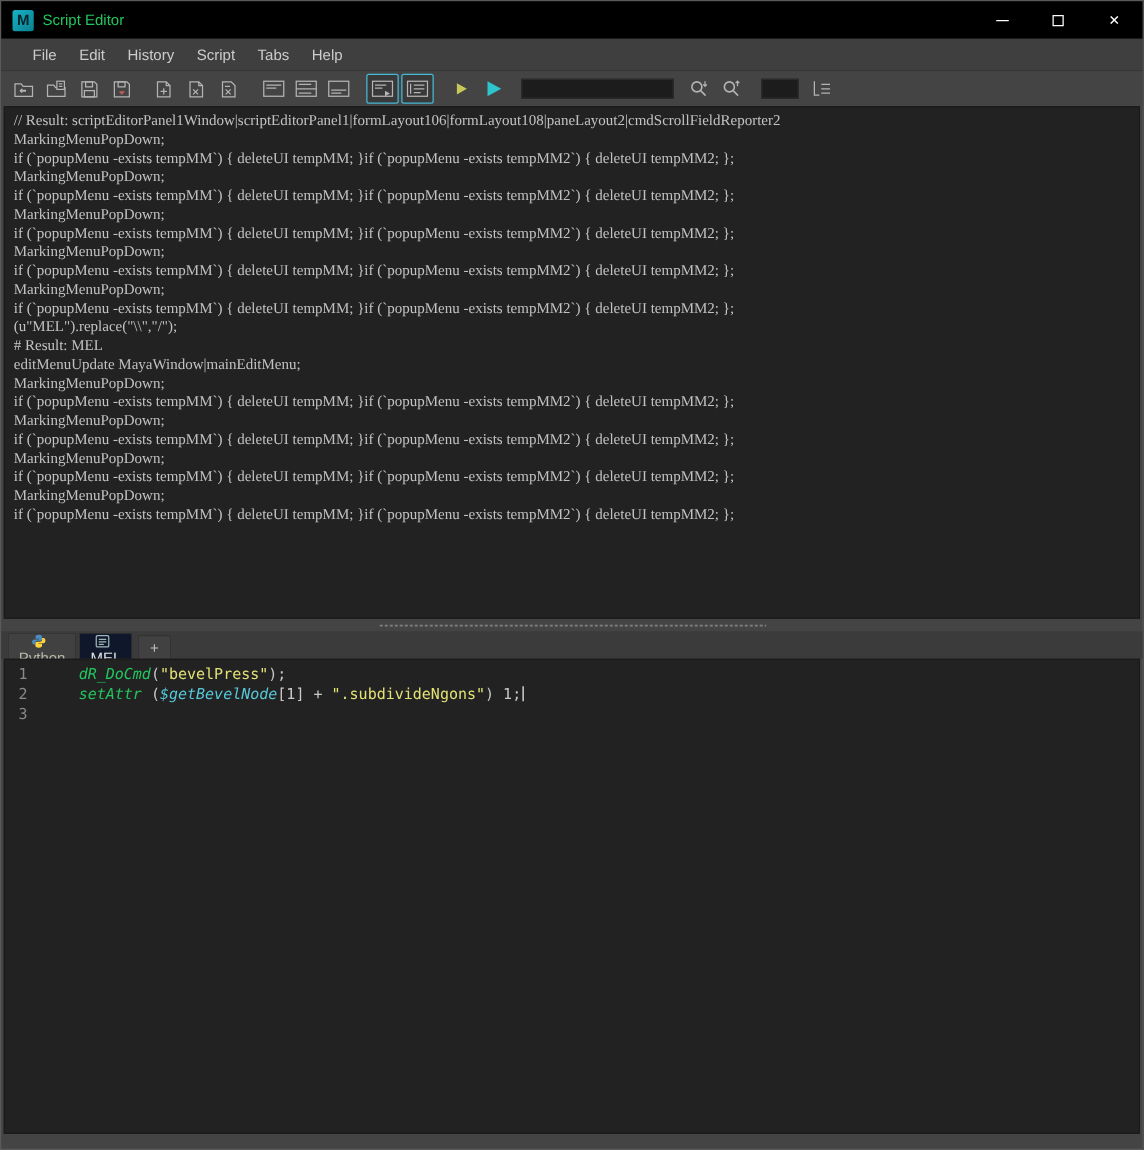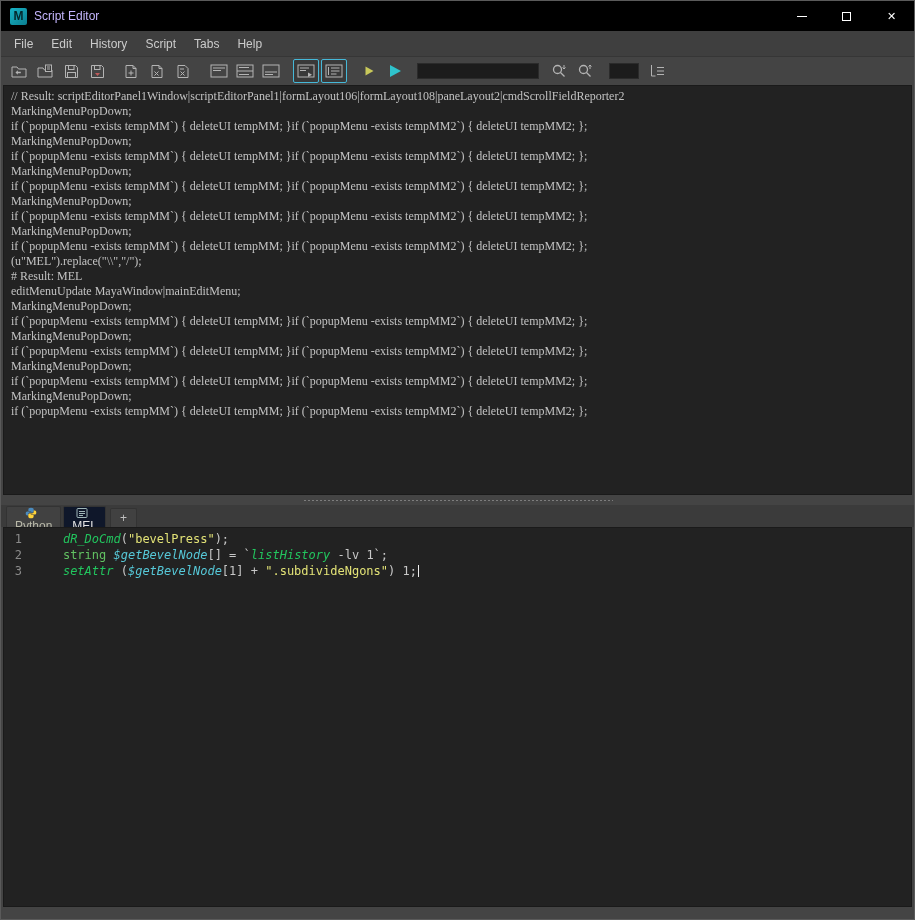--- a/index.html
+++ b/index.html
@@ -6,30 +6,30 @@
   html,body { margin:0; padding:0; width:915px; height:920px; overflow:hidden;
     background:#454545; font-family:"Liberation Sans", sans-serif; }
   .window { width:915px; height:920px; border:1px solid #5a5a5a; background:#444;
     display:flex; flex-direction:column; }
 
   
   .titlebar { height:30px; background:#000; display:flex; align-items:center; flex:0 0 auto; }
   .app-icon { width:17px; height:17px; margin:0 7px 0 9px; border-radius:2px;
     background:linear-gradient(135deg,#17b3c6,#0c7f90); color:#04262b; font-weight:bold;
     font-size:12px; line-height:17px; text-align:center; }
-  .title { font-size:12px; color:#c4b5fd; }
+  .title { font-size:12px; color:#22c55e; }
   .win-controls { margin-left:auto; display:flex; height:100%; }
   .wbtn { width:45px; height:100%; display:flex; align-items:center; justify-content:center; color:#fff; }
   .min-glyph { width:10px; height:1px; background:#fff; display:block; }
   .max-glyph { width:9px; height:9px; border:1px solid #fff; display:block; }
   .close-glyph { font-size:11px; color:#fff; }
 
   
   .menubar { height:26px; background:#3f3f3f; border-bottom:1px solid #363636;
-    display:flex; align-items:stretch; padding-left:4px; flex:0 0 auto; }
+    display:flex; align-items:stretch; padding-left:16px; flex:0 0 auto; }
   .menu-item { color:#cccccc; font-size:12px; padding:0 9px; display:flex; align-items:center; }
 
   
   .toolbar { height:28px; background:#444; display:flex; align-items:center; padding-left:6px; flex:0 0 auto; }
   .tbtn { width:24px; height:22px; display:flex; align-items:center; justify-content:center; margin-right:2px; flex:0 0 auto; }
   .tbtn.toggled { width:26px; height:24px; border:1px solid #46b8d8; background:#393939; border-radius:2px; }
   .mg8 { margin-left:8px; } .mg10 { margin-left:10px; } .mg6 { margin-left:6px; }
   .search-input { width:122px; height:16px; background:#1c1c1c; border:1px solid #2b2b2b;
     color:#dddddd; font-size:11px; padding:0 4px; margin-left:8px; outline:none; }
   .goto-input { width:30px; height:16px; background:#1c1c1c; border:1px solid #2b2b2b;
@@ -282,18 +282,17 @@
   </div>
 
   <div class="editor">
     <div class="gutter">
         <div>1</div>
         <div>2</div>
         <div>3</div>
       </div>
     <div class="code">
         <div class="code-line"><span class="tok-plain">    </span><span class="tok-cmd">dR_DoCmd</span><span class="tok-plain">(</span><span class="tok-str">"bevelPress"</span><span class="tok-plain">);</span></div>
-        <div class="code-line"><span class="tok-plain">    </span><span class="tok-kw">string</span><span class="tok-plain"> </span><span class="tok-var">$getBevelNode</span><span class="tok-plain">[] = `</span><span class="tok-cmd">listHistory</span><span class="tok-plain"> -lv 1`;</span></div>
         <div class="code-line"><span class="tok-plain">    </span><span class="tok-cmd">setAttr</span><span class="tok-plain"> (</span><span class="tok-var">$getBevelNode</span><span class="tok-plain">[1] + </span><span class="tok-str">".subdivideNgons"</span><span class="tok-plain">) 1;</span><span class="caret"></span></div>
       </div>
   </div>
 
 </div>
 
 </body></html>

